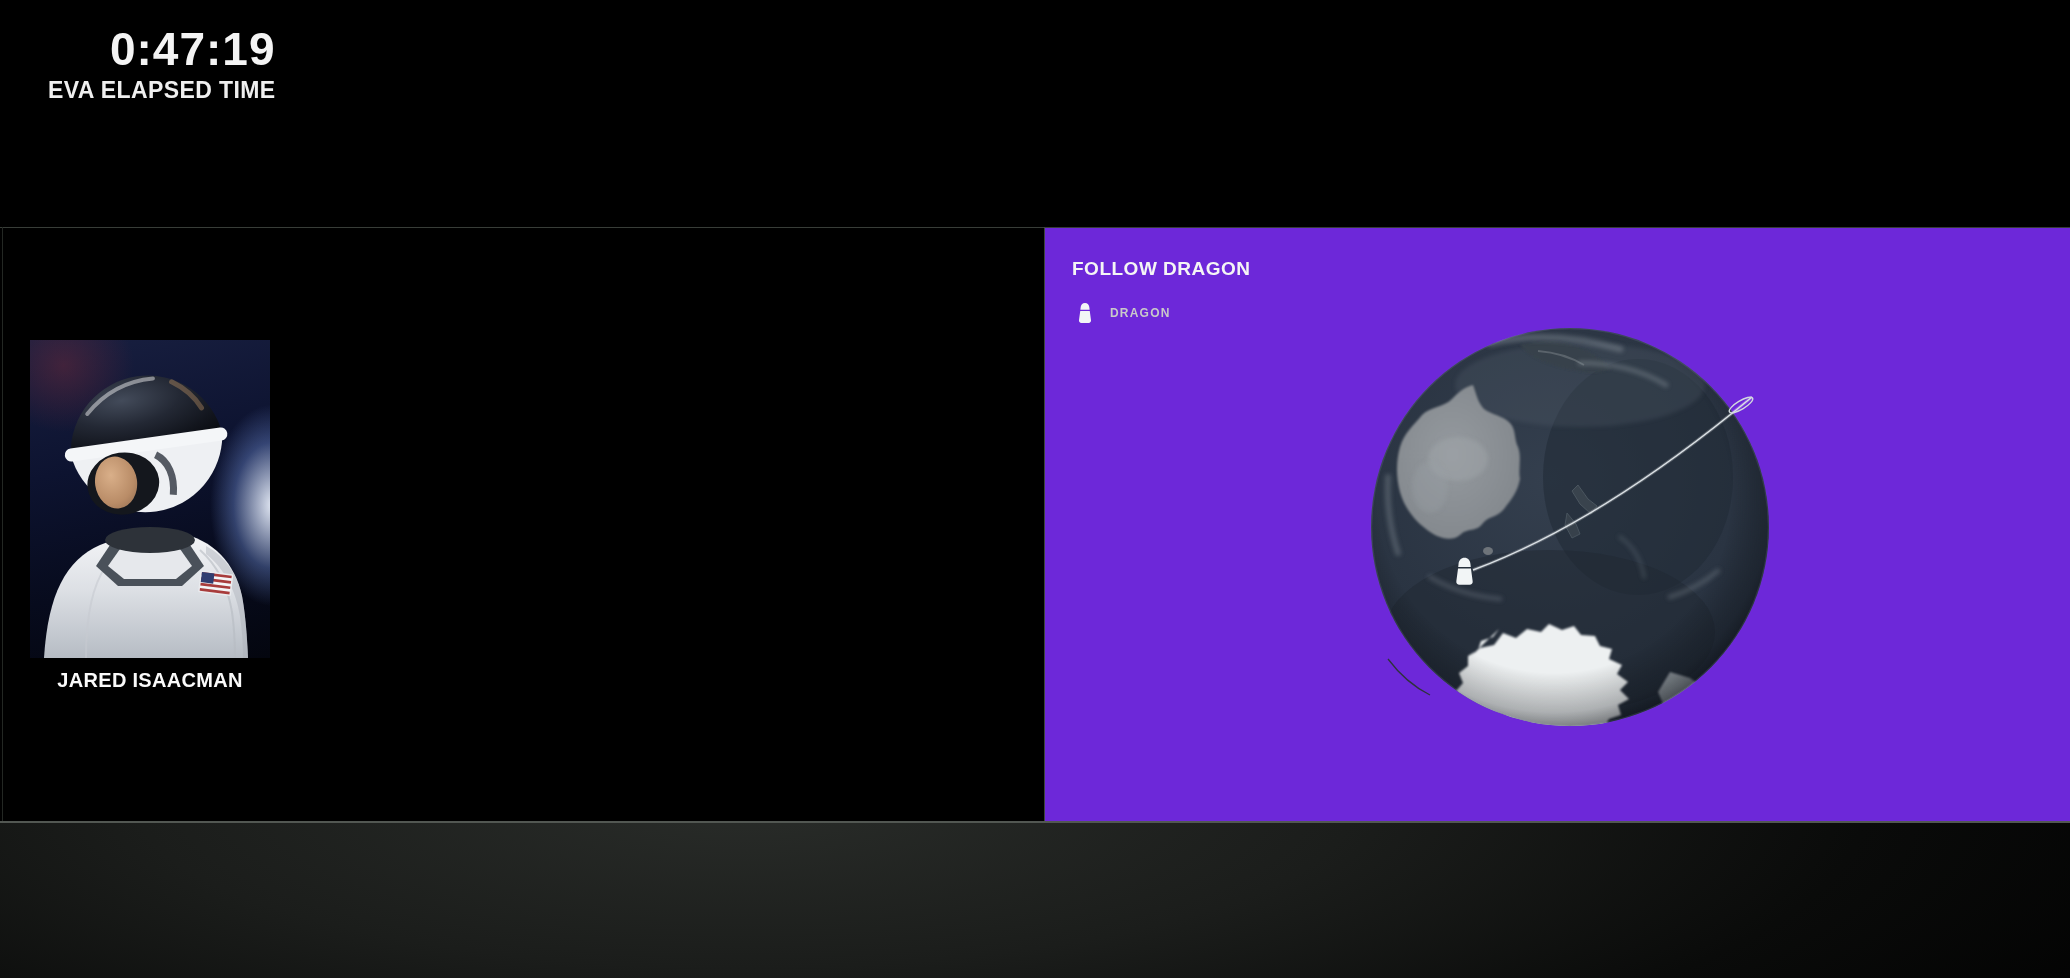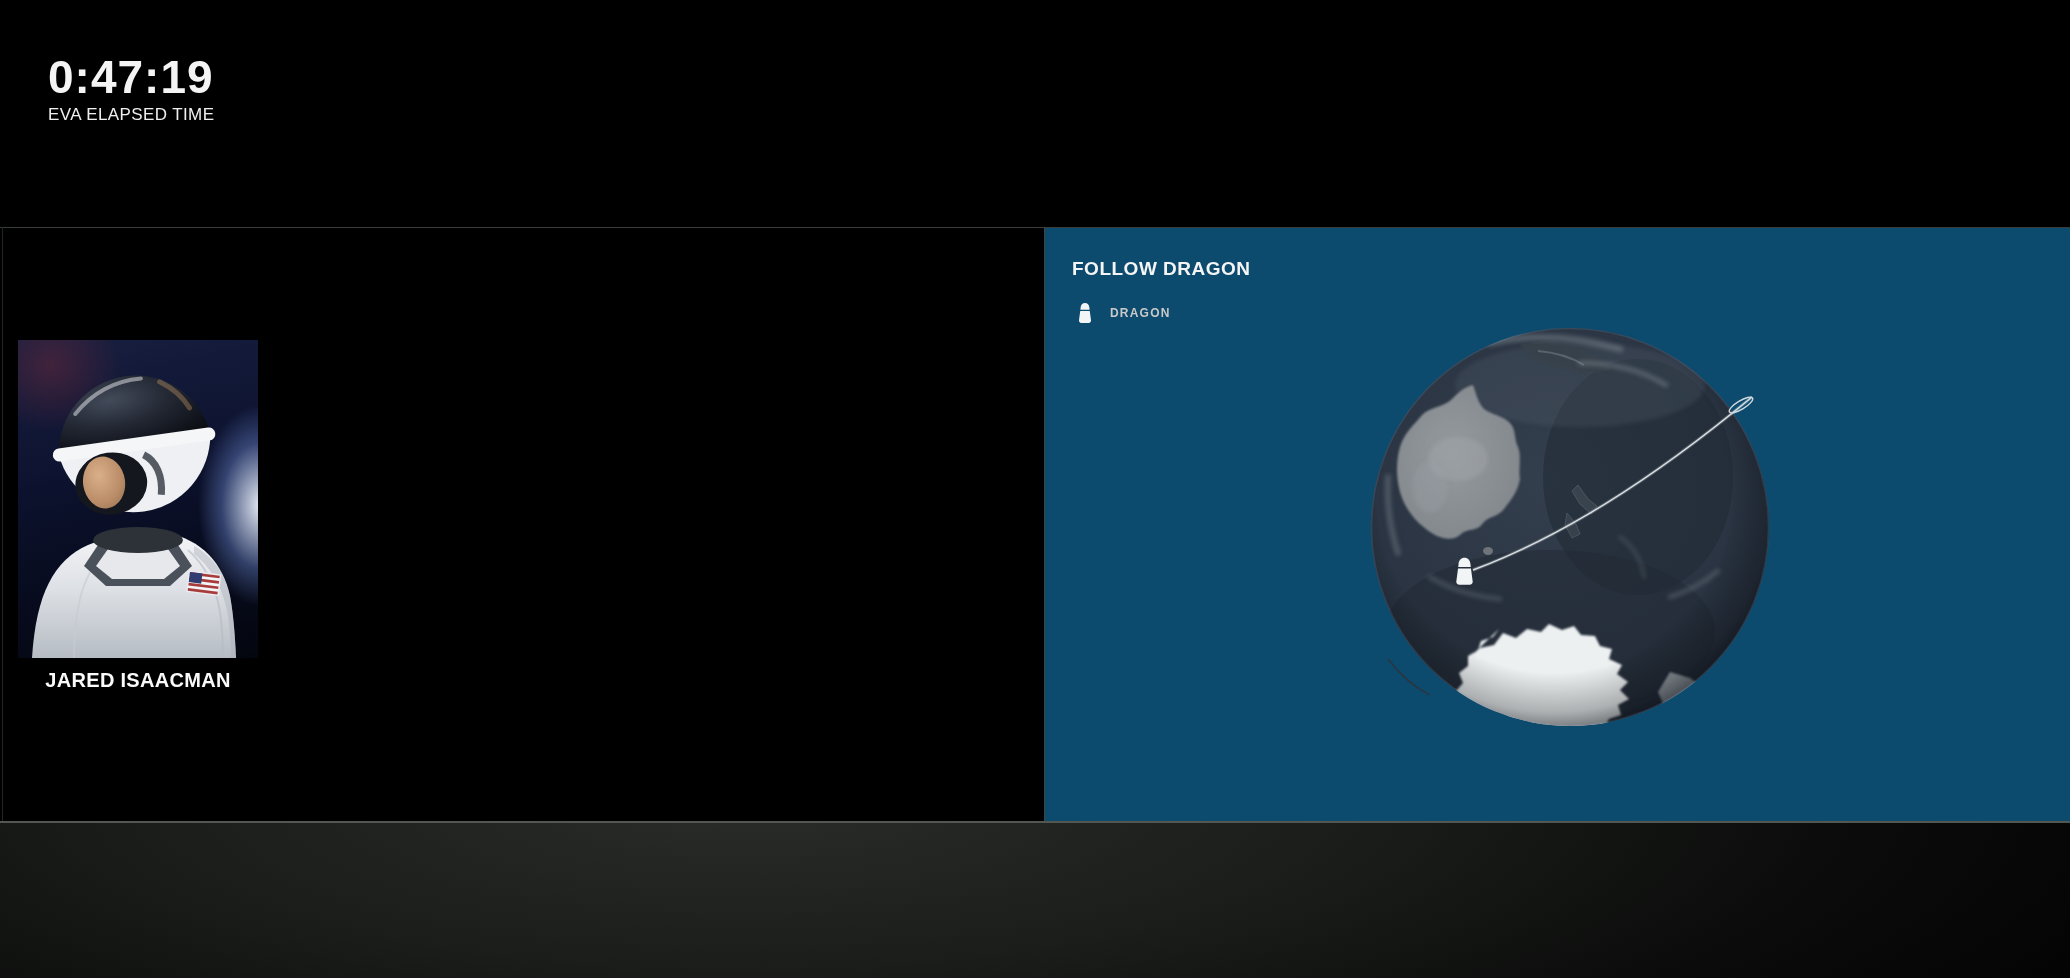--- a/index.html
+++ b/index.html
@@ -2,35 +2,35 @@
 <html><head>
 <meta charset="utf-8">
 <style>
   html,body{margin:0;padding:0;background:#000;}
   .stage{
     position:relative;width:2070px;height:978px;background:#000;overflow:hidden;
     font-family:"Liberation Sans",sans-serif;color:#f2f2f2;
     -webkit-font-smoothing:antialiased;
   }
   
-  .timer{position:absolute;left:48px;top:54px;}
+  .timer{position:absolute;left:48px;top:26px;text-align:right;}
   .timer-value{font-size:46px;font-weight:bold;letter-spacing:1px;line-height:1;color:#f4f4f4;}
-  .timer-label{font-size:17px;font-weight:normal;letter-spacing:.4px;margin-top:5px;color:#efefef;}
+  .timer-label{font-size:23px;font-weight:bold;letter-spacing:.4px;margin-top:5px;color:#efefef;}
   
   .hline-top{position:absolute;left:0;top:227px;width:2070px;height:1px;background:#383d38;}
   .hline-bottom{position:absolute;left:0;top:821px;width:2070px;height:2px;background:#525752;}
   .vdivider{position:absolute;left:1044px;top:227px;width:1px;height:594px;background:#3f443f;}
   .vline-left{position:absolute;left:2px;top:227px;width:1px;height:594px;background:#232723;}
   .bottom-strip{
     position:absolute;left:0;top:823px;width:2070px;height:155px;
     background:radial-gradient(1600px 430px at 36% -12%, #292c29 0%, #1b1d1b 38%, #0a0b0a 70%, #010101 100%);
   }
   
-  .crew-panel{position:absolute;left:0;top:228px;width:1044px;height:593px;background:#000;}
-  .map-panel{position:absolute;left:1045px;top:228px;width:1025px;height:593px;background:#0c4a6e;}
+  .crew-panel{position:absolute;left:12px;top:228px;width:1044px;height:593px;background:#000;}
+  .map-panel{position:absolute;left:1045px;top:228px;width:1025px;height:593px;background:#6d28d9;}
   
   .crew-row{position:absolute;left:18px;top:112px;display:flex;gap:14px;}
   .crew-card{width:240px;margin:0;}
   .portrait{position:relative;width:240px;height:318px;overflow:hidden;}
   .portrait svg{position:absolute;left:0;top:0;}
   .p1{background:
     radial-gradient(42% 30% at 14% 8%, rgba(118,42,58,.45), transparent 70%),
     radial-gradient(36% 44% at 101% 52%, rgba(238,244,255,.95), rgba(118,150,228,.38) 45%, transparent 72%),
     linear-gradient(168deg,#181f40 0%, #0d1330 38%, #070b1d 72%, #04060f 100%);}
   .p2{background:

